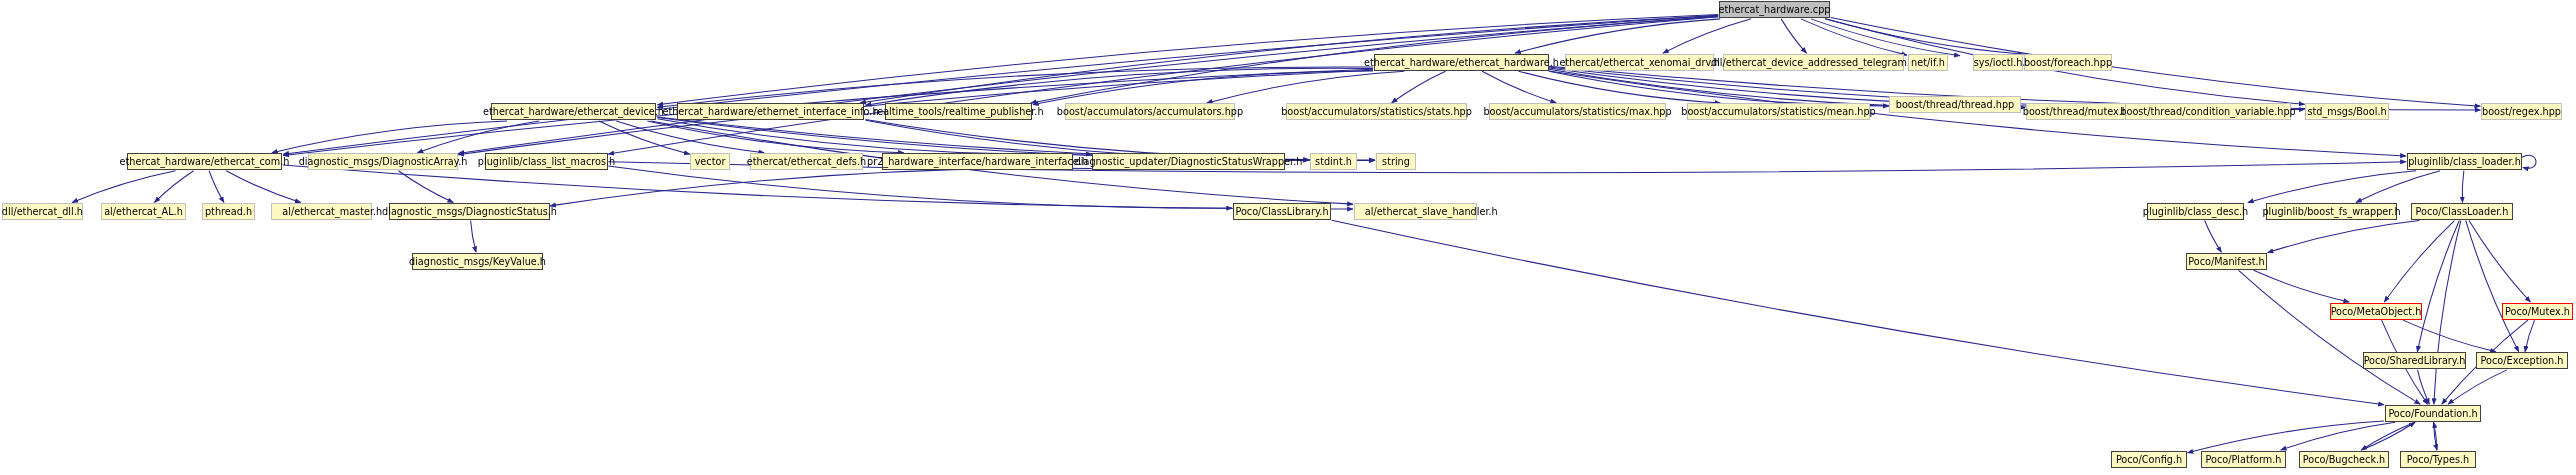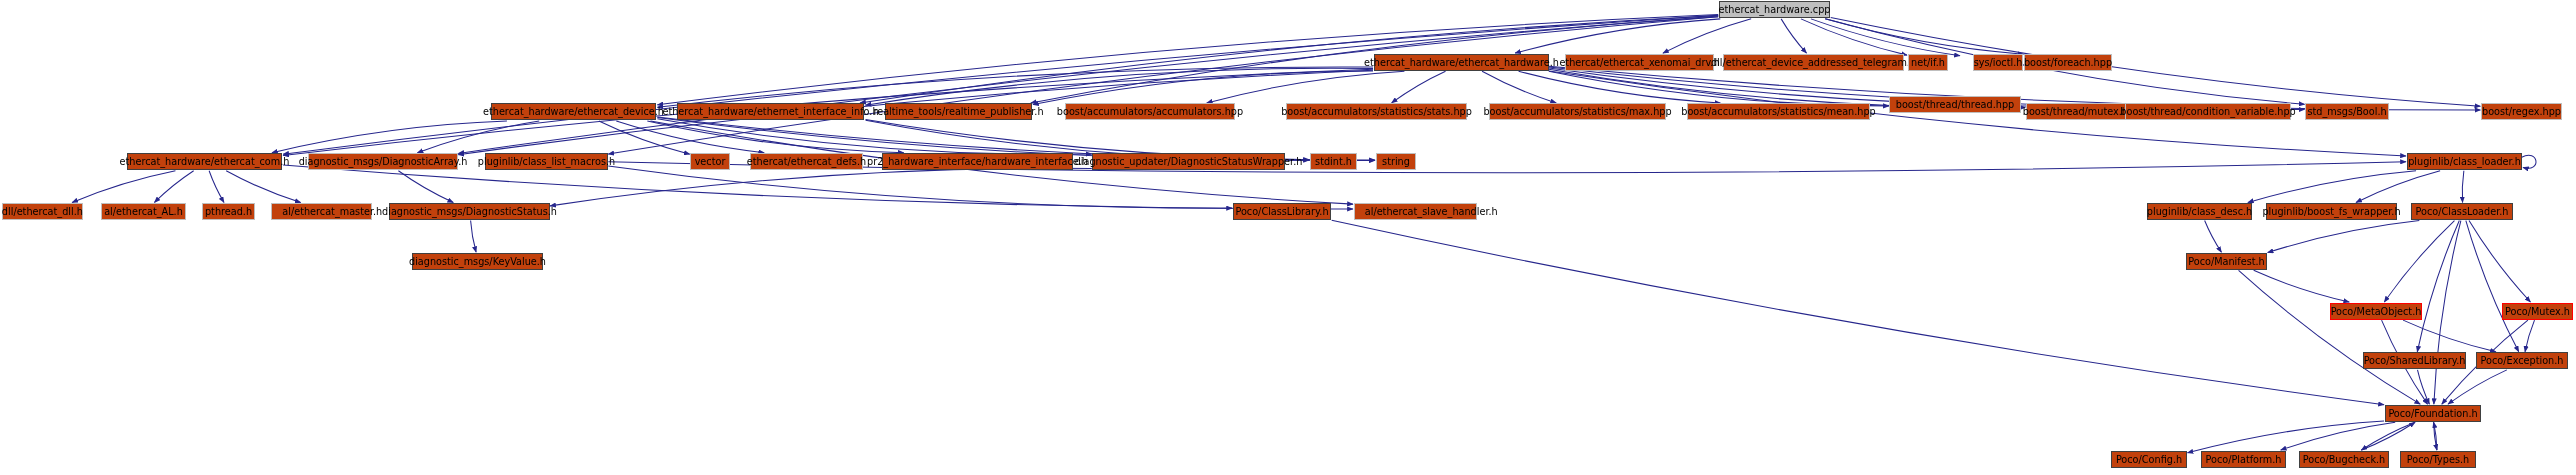--- a/index.html
+++ b/index.html
@@ -3,21 +3,21 @@
 <meta charset="utf-8">
 <style>
   html,body{margin:0;padding:0;background:#ffffff;}
   body{font-family:"DejaVu Sans","Liberation Sans",sans-serif;}
   #graph{position:relative;width:2576px;height:476px;background:#ffffff;overflow:hidden;}
   #edges{position:absolute;left:0;top:0;width:2576px;height:476px;pointer-events:none;}
   .node{
     position:absolute;
     box-sizing:border-box;
     display:flex;align-items:center;justify-content:center;
-    background:#c2410c;
+    background:#fef9c3;
     border:0.6px solid #bfbfbf;
     color:#000000;
     font-size:9.7px;
     line-height:1;
     white-space:nowrap;
     height:17px;
     padding:0 4.5px;
   }
   .node.strong{border:1px solid #404040;}
   .node.root{background:#bfbfbf;border:1px solid #404040;}
@@ -215,21 +215,21 @@
       </div>
       <div class="node strong" style="left: 389px; top: 203px; width: 161px;">
         <span class="lbl">diagnostic_msgs/DiagnosticStatus.h</span>
       </div>
       <div class="node strong" style="left: 1233px; top: 203px; width: 98px;">
         <span class="lbl">Poco/ClassLibrary.h</span>
       </div>
       <div class="node" style="left: 1354px; top: 203px; width: 123px; padding-left: 36px;">
         <span class="lbl">al/ethercat_slave_handler.h</span>
       </div>
-      <div class="node strong" style="left: 2147px; top: 203px; width: 105px;">
+      <div class="node strong" style="left: 2147px; top: 203px; width: 97px;">
         <span class="lbl">pluginlib/class_desc.h</span>
       </div>
       <div class="node strong" style="left: 2266px; top: 203px; width: 131px;">
         <span class="lbl">pluginlib/boost_fs_wrapper.h</span>
       </div>
       <div class="node strong" style="left: 2411px; top: 203px; width: 102px;">
         <span class="lbl">Poco/ClassLoader.h</span>
       </div>
       <div class="node strong" style="left: 412px; top: 253px; width: 131px;">
         <span class="lbl">diagnostic_msgs/KeyValue.h</span>

